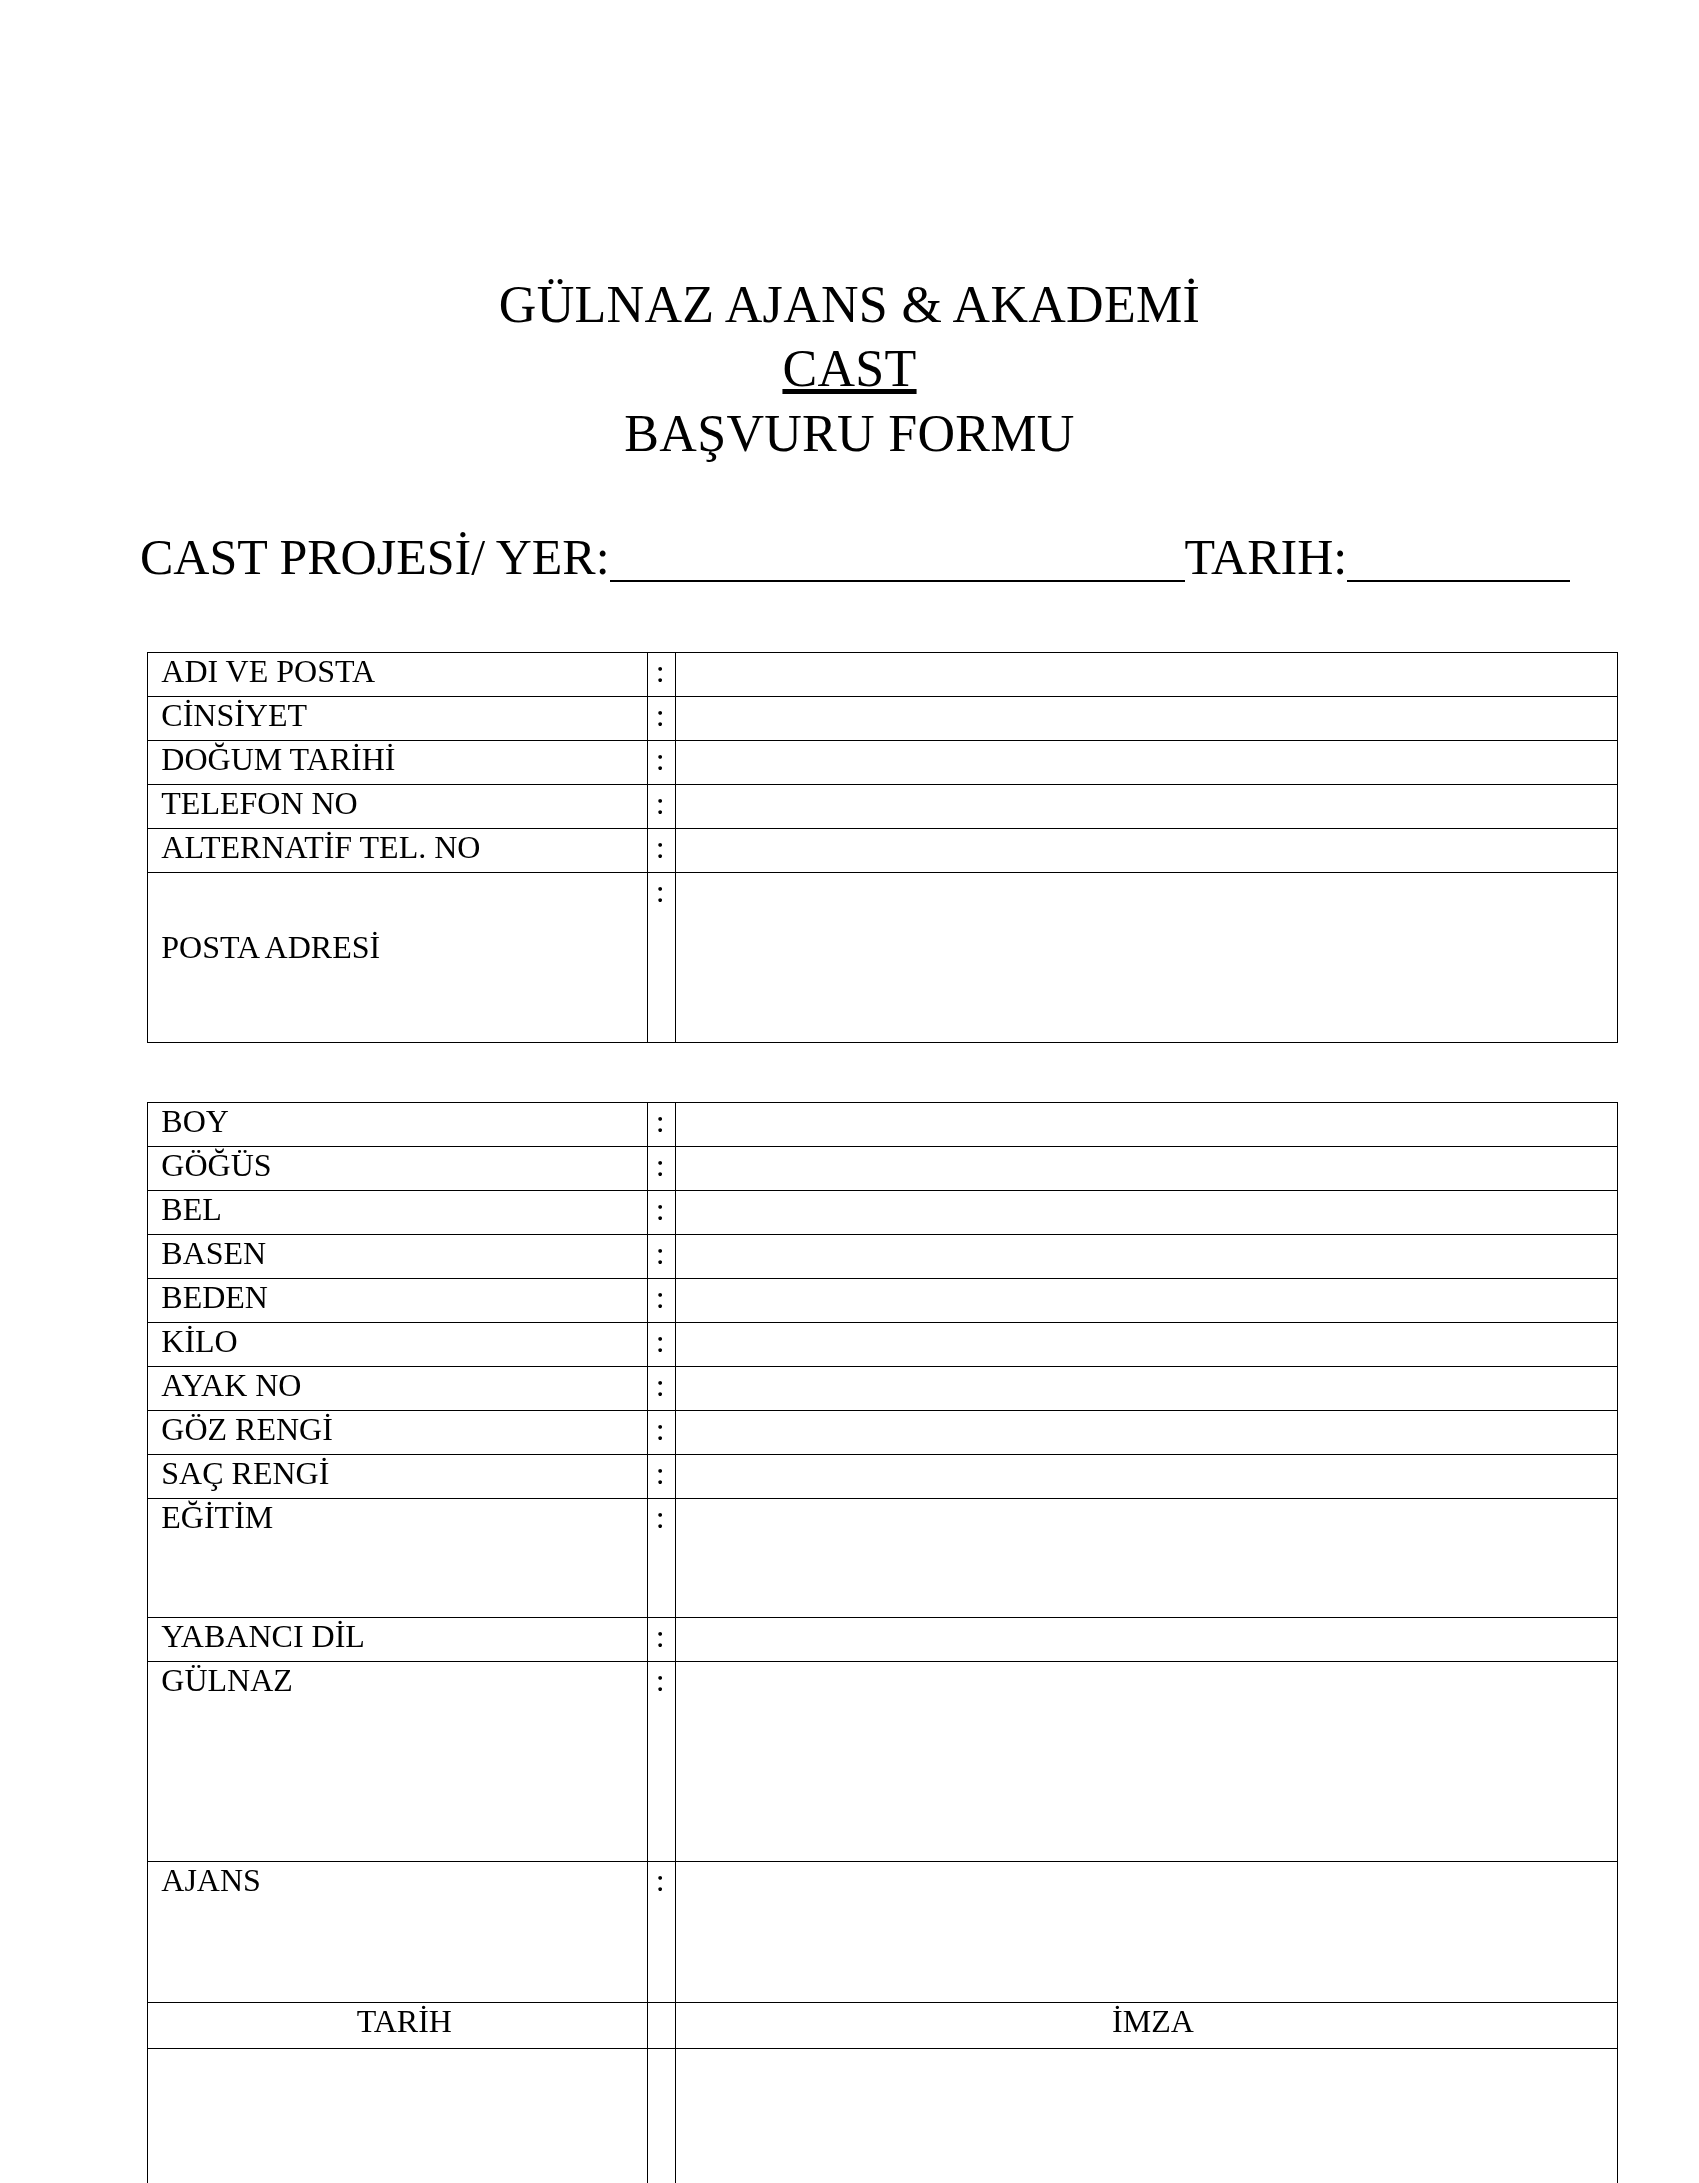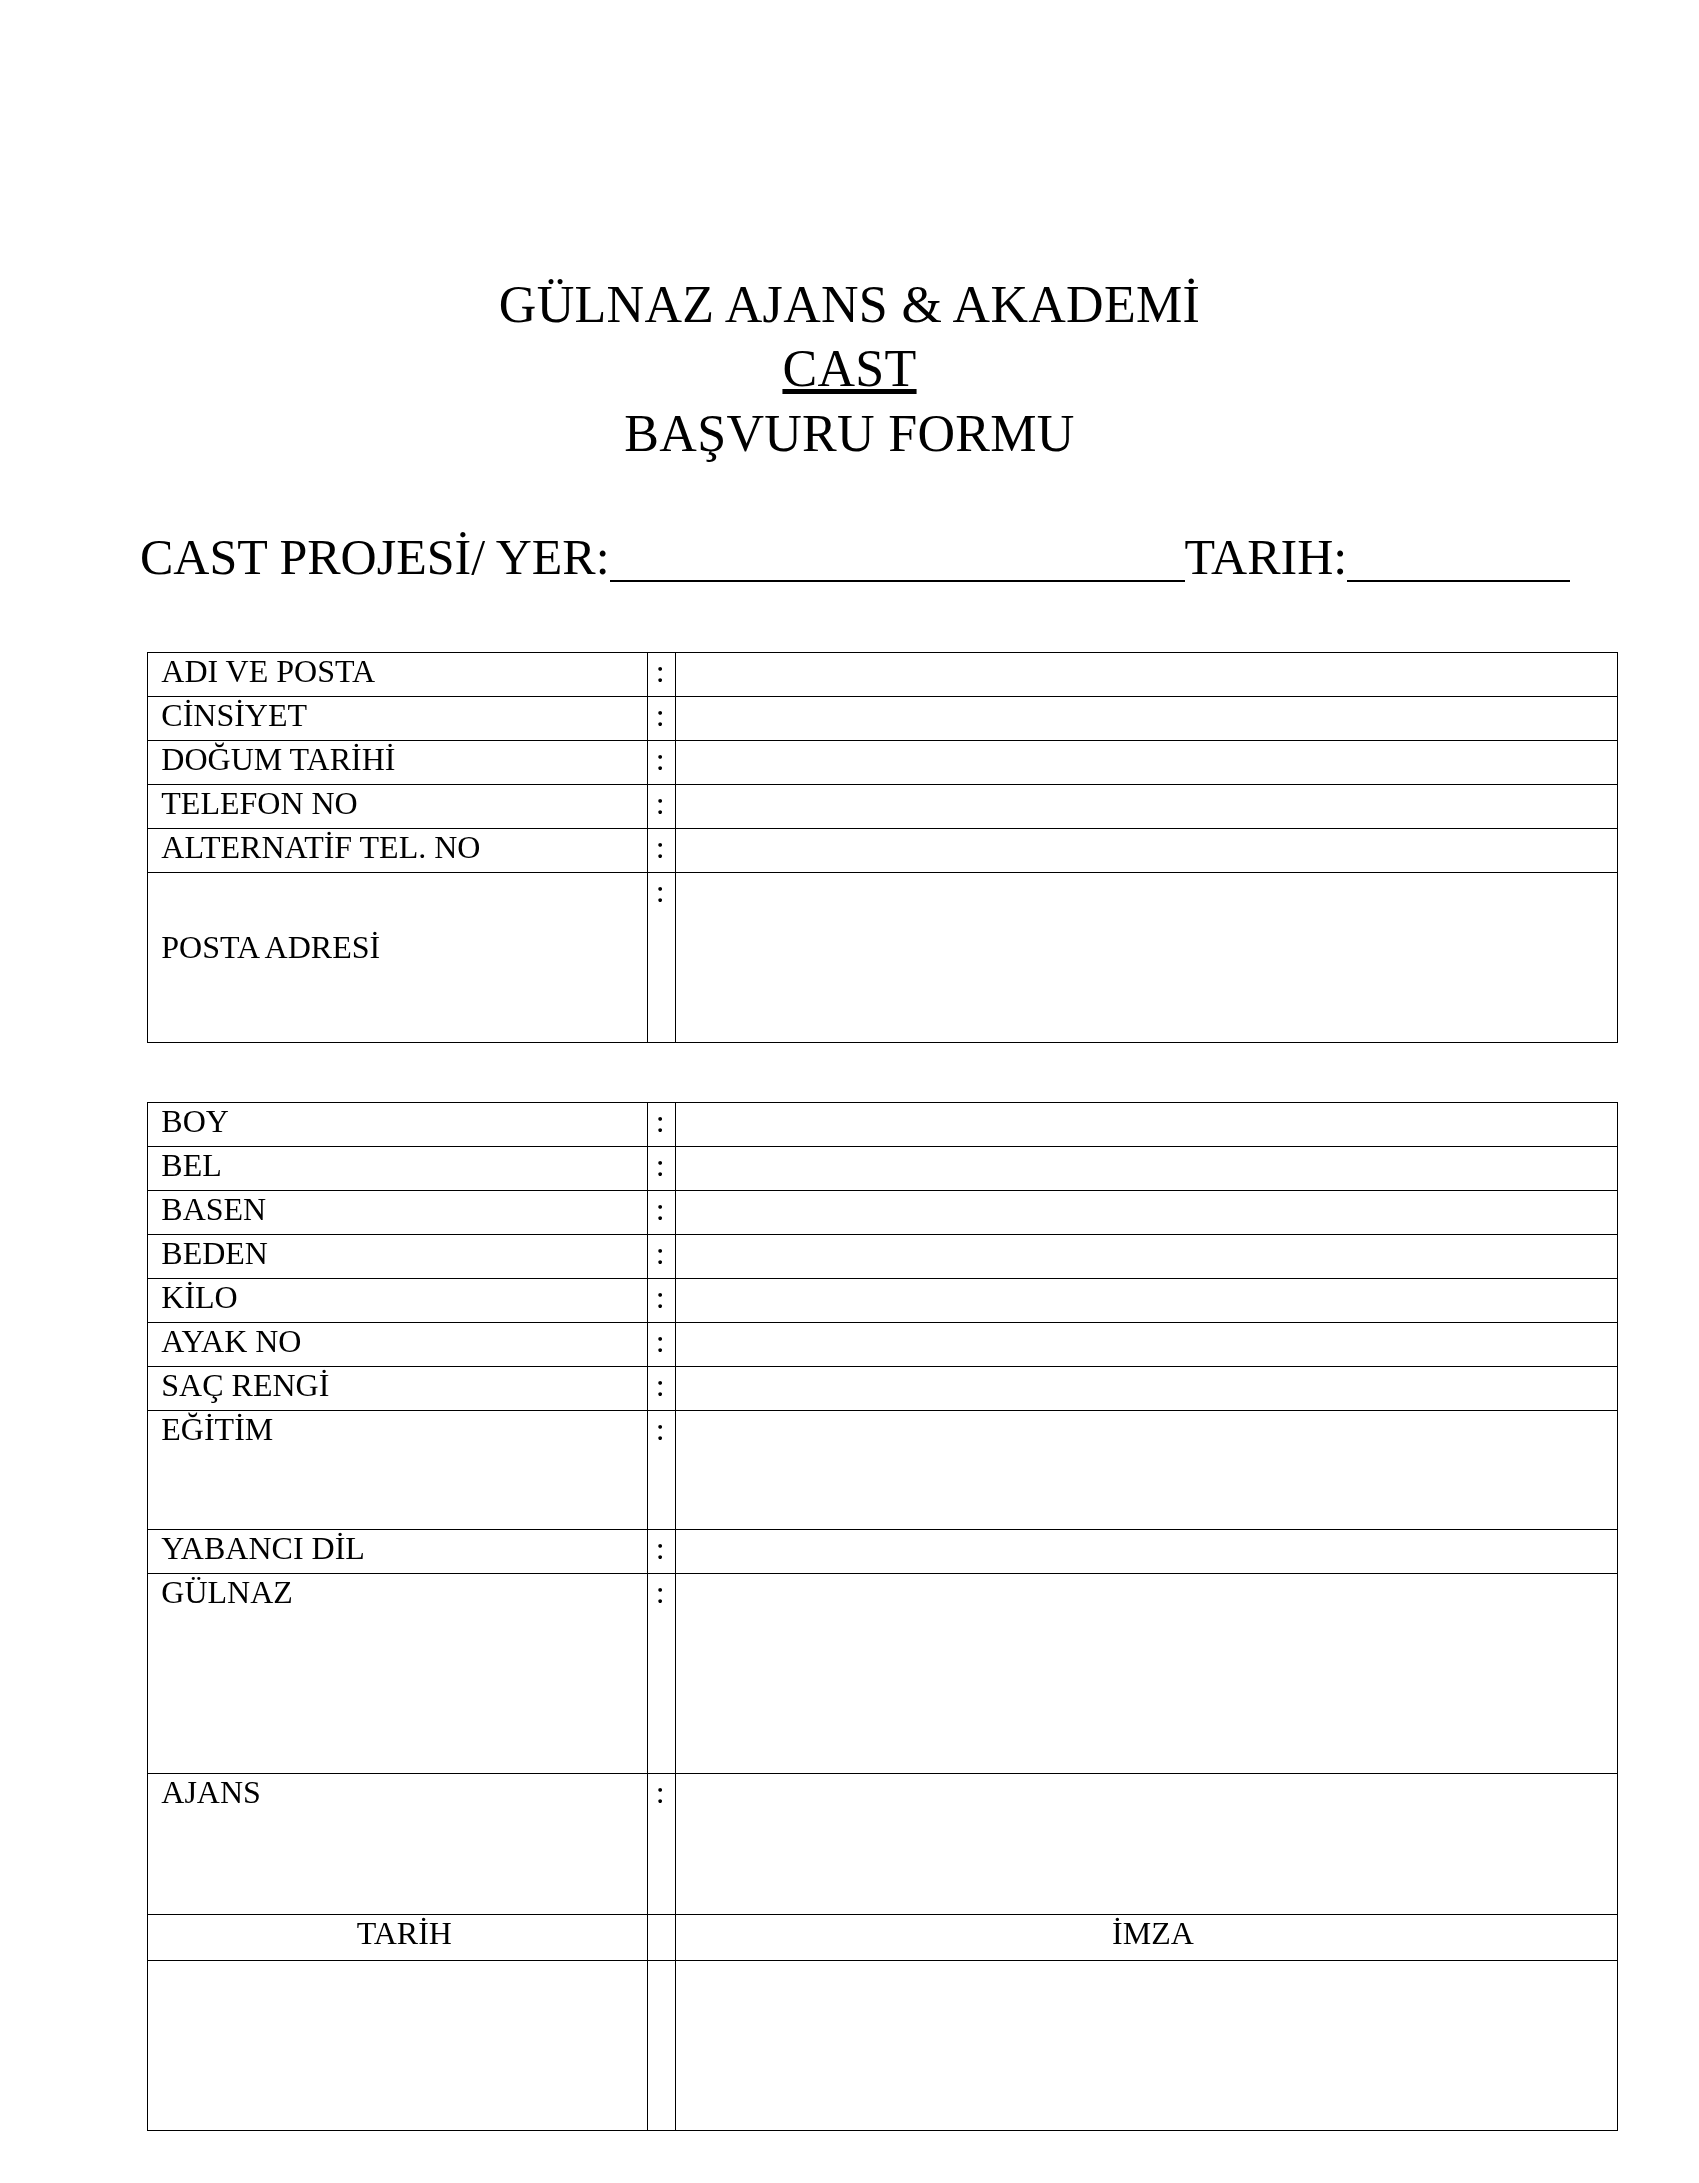--- a/index.html
+++ b/index.html
@@ -170,20 +170,25 @@
   </table>
 
   <table class="tbl tbl-block-2">
     <tbody>
       <tr class="row-std">
         <td class="label">BOY</td>
         <td class="colon">:</td>
         <td class="value"></td>
       </tr>
       <tr class="row-std">
+        <td class="label">GÖĞÜS</td>
+        <td class="colon">:</td>
+        <td class="value"></td>
+      </tr>
+      <tr class="row-std">
         <td class="label">BEL</td>
         <td class="colon">:</td>
         <td class="value"></td>
       </tr>
       <tr class="row-std">
         <td class="label">BASEN</td>
         <td class="colon">:</td>
         <td class="value"></td>
       </tr>
       <tr class="row-std">
@@ -191,20 +196,25 @@
         <td class="colon">:</td>
         <td class="value"></td>
       </tr>
       <tr class="row-std">
         <td class="label">KİLO</td>
         <td class="colon">:</td>
         <td class="value"></td>
       </tr>
       <tr class="row-std">
         <td class="label">AYAK NO</td>
+        <td class="colon">:</td>
+        <td class="value"></td>
+      </tr>
+      <tr class="row-std">
+        <td class="label">GÖZ RENGİ</td>
         <td class="colon">:</td>
         <td class="value"></td>
       </tr>
       <tr class="row-std">
         <td class="label">SAÇ RENGİ</td>
         <td class="colon">:</td>
         <td class="value"></td>
       </tr>
       <tr>
         <td class="label cell-tall-edu">EĞİTİM</td>

